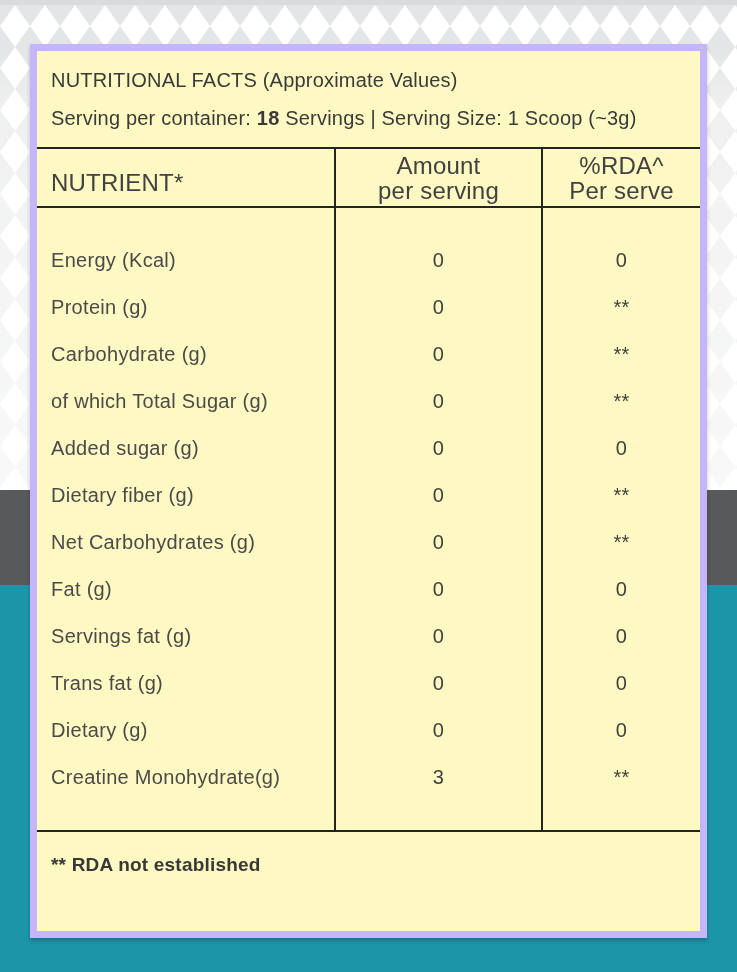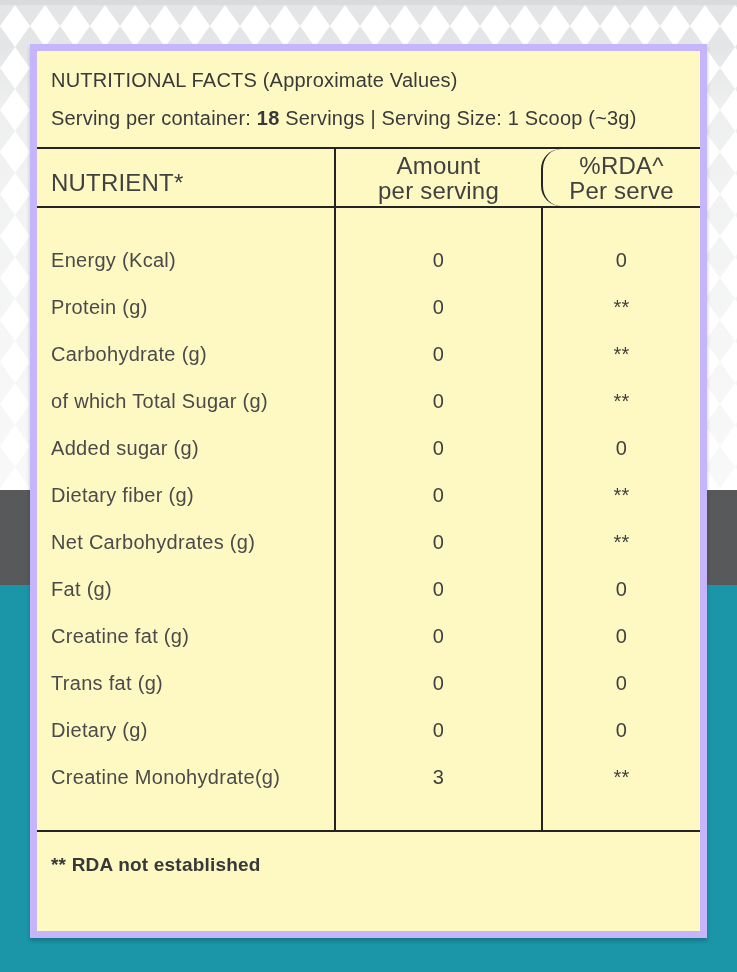--- a/index.html
+++ b/index.html
@@ -40,21 +40,21 @@
     border-bottom: 2px solid #242424;
     padding: 10px 14px 0 14px;
   }
   .card-header .line { font-size: 20px; line-height: 38px; letter-spacing: 0.2px; color: #3a3a3a; }
   .bold { font-weight: bold; }
 
   .thead { display: flex; height: 59px; border-bottom: 2px solid #242424; }
   .th { font-size: 24px; color: #414141; letter-spacing: 0.2px; }
   .th-label { width: 297px; display: flex; align-items: flex-end; padding: 0 0 9px 14px; margin-top: 32px; }
   .th-mid   { width: 207px; border-left: 2px solid #242424; display: flex; flex-direction: column; justify-content: center; text-align: center; line-height: 25px; }
-  .th-right { flex: 1;      border-left: 2px solid #242424; display: flex; flex-direction: column; justify-content: center; text-align: center; line-height: 25px; border-radius: 20px; }
+  .th-right { flex: 1;      border-left: 2px solid #242424; display: flex; flex-direction: column; justify-content: center; text-align: center; line-height: 25px; }
 
   .tbody { display: flex; height: 622px; }
   .tcol { padding-top: 29px; }
   .tcol-label  { width: 297px; }
   .tcol-amount { width: 207px; border-left: 2px solid #242424; }
   .tcol-rda    { flex: 1;      border-left: 2px solid #242424; }
   .cell {
     height: 47px; display: flex; align-items: center;
     font-size: 20px; letter-spacing: 0.3px; color: #4a4a4a;
   }
@@ -119,21 +119,21 @@
   <div class="tbody">
     <div class="tcol tcol-label">
       <div class="cell">Energy (Kcal)</div>
       <div class="cell">Protein (g)</div>
       <div class="cell">Carbohydrate (g)</div>
       <div class="cell">of which Total Sugar (g)</div>
       <div class="cell">Added sugar (g)</div>
       <div class="cell">Dietary fiber (g)</div>
       <div class="cell">Net Carbohydrates (g)</div>
       <div class="cell">Fat (g)</div>
-      <div class="cell">Creatine fat (g)</div>
+      <div class="cell">Servings fat (g)</div>
       <div class="cell">Trans fat (g)</div>
       <div class="cell">Dietary (g)</div>
       <div class="cell">Creatine Monohydrate(g)</div>
     </div>
     <div class="tcol tcol-amount">
       <div class="cell">0</div>
       <div class="cell">0</div>
       <div class="cell">0</div>
       <div class="cell">0</div>
       <div class="cell">0</div>

